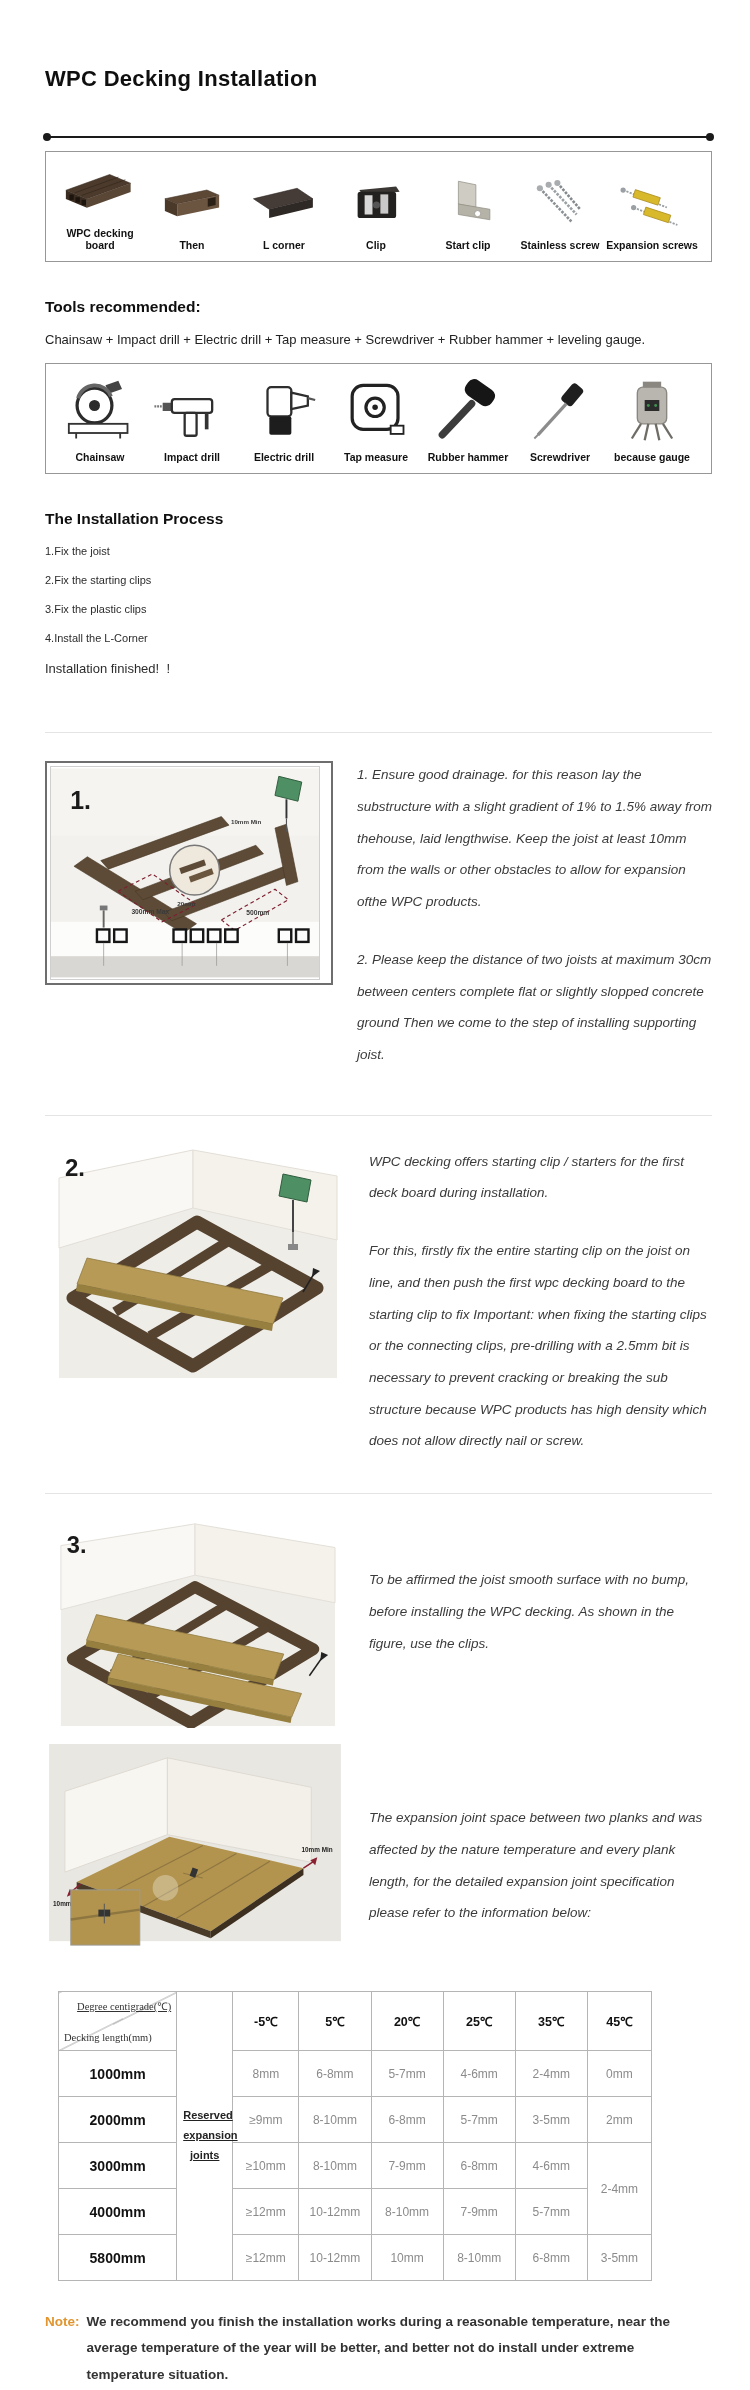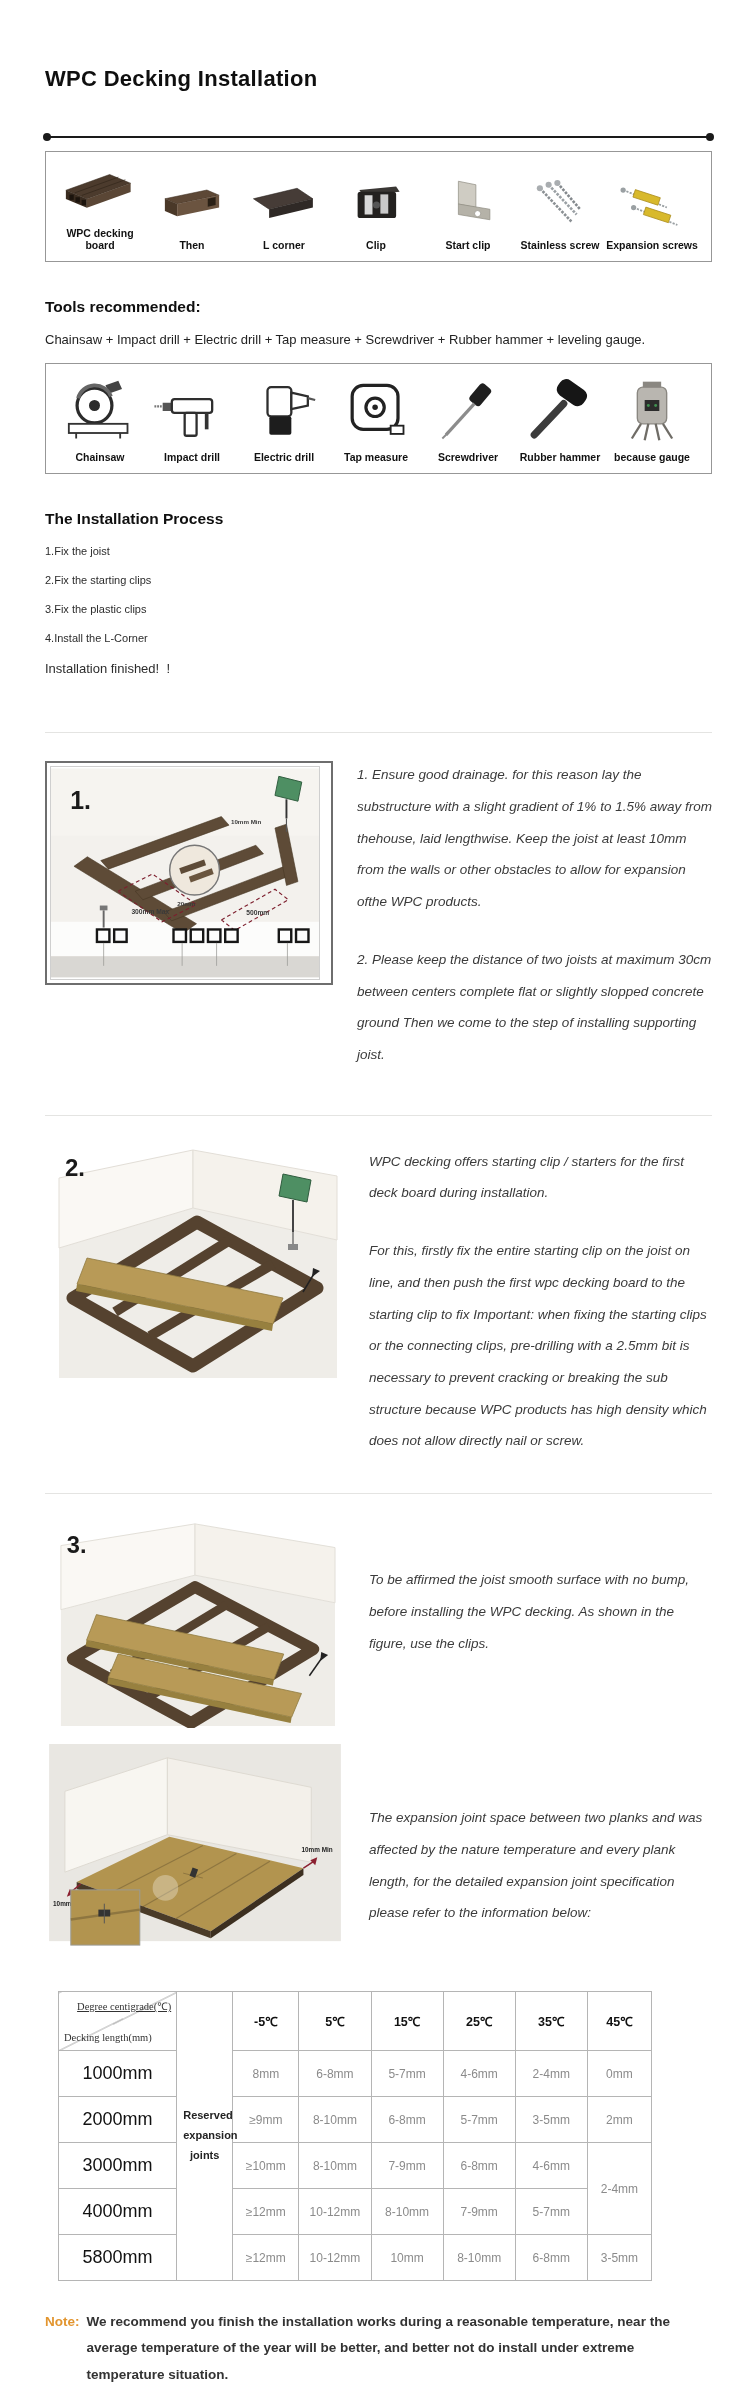--- a/index.html
+++ b/index.html
@@ -34,22 +34,22 @@
   .row2{margin-top:16px;} .row3{margin-top:14px;} .rowx{margin-top:4px;}
   .t1{padding-top:12px;} .t2{padding-top:14px;} .t3{padding-top:56px;} .tx{padding-top:66px;}
   svg text{font-family:"Liberation Sans",sans-serif;}
   
   .tblwrap{margin:36px 0 0 13px;}
   table.spec{border-collapse:collapse;width:594px;table-layout:fixed;}
   table.spec td,table.spec th{border:1px solid #b5b5b5;text-align:center;vertical-align:middle;}
   table.spec{border:1px solid #8c8c8c;}
   th.colh{font-size:12.5px;font-weight:bold;color:#111;height:56px;background:#fff;}
   td.val{font-size:12px;color:#8b8b8b;height:43px;}
-  th.len{font-size:18px;font-weight:normal;color:#111;}
-  td.rsv{font-size:11px;font-weight:bold;color:#222;line-height:1.8;padding:0 6px;}
+  th.len{font-size:14px;font-weight:bold;color:#111;}
+  td.rsv{font-size:11px;font-weight:bold;color:#222;line-height:1.8;padding:0 6px;text-decoration:underline;}
   td.diag{position:relative;background:linear-gradient(to bottom right,#fff 49.55%,#ababab 49.55%,#ababab 50.45%,#fff 50.45%);}
   td.diag .dt,.td.diag .db{display:block;text-decoration:underline;}
   .dt{position:absolute;top:7px;right:5px;font-family:"Liberation Serif",serif;font-size:10.5px;color:#333;}
   .db{position:absolute;bottom:7px;left:5px;font-family:"Liberation Serif",serif;font-size:10.5px;color:#333;}
   .note{display:flex;margin-top:28px;font-size:13.5px;font-weight:bold;line-height:1.95;color:#333;}
   .note .nl{color:#e2952f;flex:0 0 auto;margin-right:7px;}
 </style>
 </head>
 <body>
 
@@ -168,32 +168,32 @@
       <svg width="82" height="66" viewBox="0 0 84 72">
         <rect x="16" y="8" width="50" height="48" rx="12" fill="#fff" stroke="#222" stroke-width="3.5"></rect>
         <circle cx="41" cy="32" r="10" fill="#fff" stroke="#222" stroke-width="3.5"></circle>
         <circle cx="41" cy="32" r="3" fill="#222"></circle>
         <rect x="58" y="52" width="14" height="9" fill="#fff" stroke="#222" stroke-width="2"></rect>
       </svg>
       <div class="lbl">Tap measure</div>
     </div>
     <div class="item">
       <svg width="82" height="66" viewBox="0 0 84 72">
+        <rect x="38" y="6" width="34" height="20" rx="8" fill="#161616" transform="rotate(35 55 16)"></rect>
+        <line x1="46" y1="28" x2="14" y2="62" stroke="#3c3c3c" stroke-width="8" stroke-linecap="round"></line>
+      </svg>
+      <div class="lbl">Rubber hammer</div>
+    </div>
+    <div class="item">
+      <svg width="82" height="66" viewBox="0 0 84 72">
         <rect x="48" y="6" width="15" height="24" rx="4" fill="#1f1f1f" transform="rotate(40 55 18)"></rect>
         <line x1="49" y1="28" x2="18" y2="62" stroke="#8c8c8c" stroke-width="3.5"></line>
         <line x1="20" y1="60" x2="14" y2="66" stroke="#8c8c8c" stroke-width="2"></line>
       </svg>
       <div class="lbl">Screwdriver</div>
-    </div>
-    <div class="item">
-      <svg width="82" height="66" viewBox="0 0 84 72">
-        <rect x="38" y="6" width="34" height="20" rx="8" fill="#161616" transform="rotate(35 55 16)"></rect>
-        <line x1="46" y1="28" x2="14" y2="62" stroke="#3c3c3c" stroke-width="8" stroke-linecap="round"></line>
-      </svg>
-      <div class="lbl">Rubber hammer</div>
     </div>
     <div class="item">
       <svg width="82" height="66" viewBox="0 0 84 72">
         <rect x="32" y="4" width="20" height="7" fill="#8a8781"></rect>
         <rect x="26" y="10" width="32" height="40" rx="6" fill="#b9b6b0" stroke="#8a8781" stroke-width="1.5"></rect>
         <rect x="34" y="24" width="16" height="12" fill="#2b2b2b"></rect>
         <circle cx="38" cy="30" r="1.6" fill="#3f8f4f"></circle>
         <circle cx="46" cy="30" r="1.6" fill="#3f8f4f"></circle>
         <line x1="30" y1="50" x2="20" y2="66" stroke="#6f6c66" stroke-width="2.5"></line>
         <line x1="38" y1="50" x2="34" y2="68" stroke="#6f6c66" stroke-width="2.5"></line>
@@ -363,21 +363,21 @@
       </colgroup>
       <tbody>
           <tr>
         <td class="diag">
           <span class="dt">Degree centigrade(℃)</span>
           <span class="db">Decking length(mm)</span>
         </td>
         <td class="rsv" rowspan="6">Reserved expansion joints</td>
         <th class="colh">-5℃</th>
         <th class="colh">5℃</th>
-        <th class="colh">15℃</th>
+        <th class="colh">20℃</th>
         <th class="colh">25℃</th>
         <th class="colh">35℃</th>
         <th class="colh">45℃</th>
       </tr>
       <tr>
         <th class="len">1000mm</th>
         <td class="val">8mm</td>
         <td class="val">6-8mm</td>
         <td class="val">5-7mm</td>
         <td class="val">4-6mm</td>

